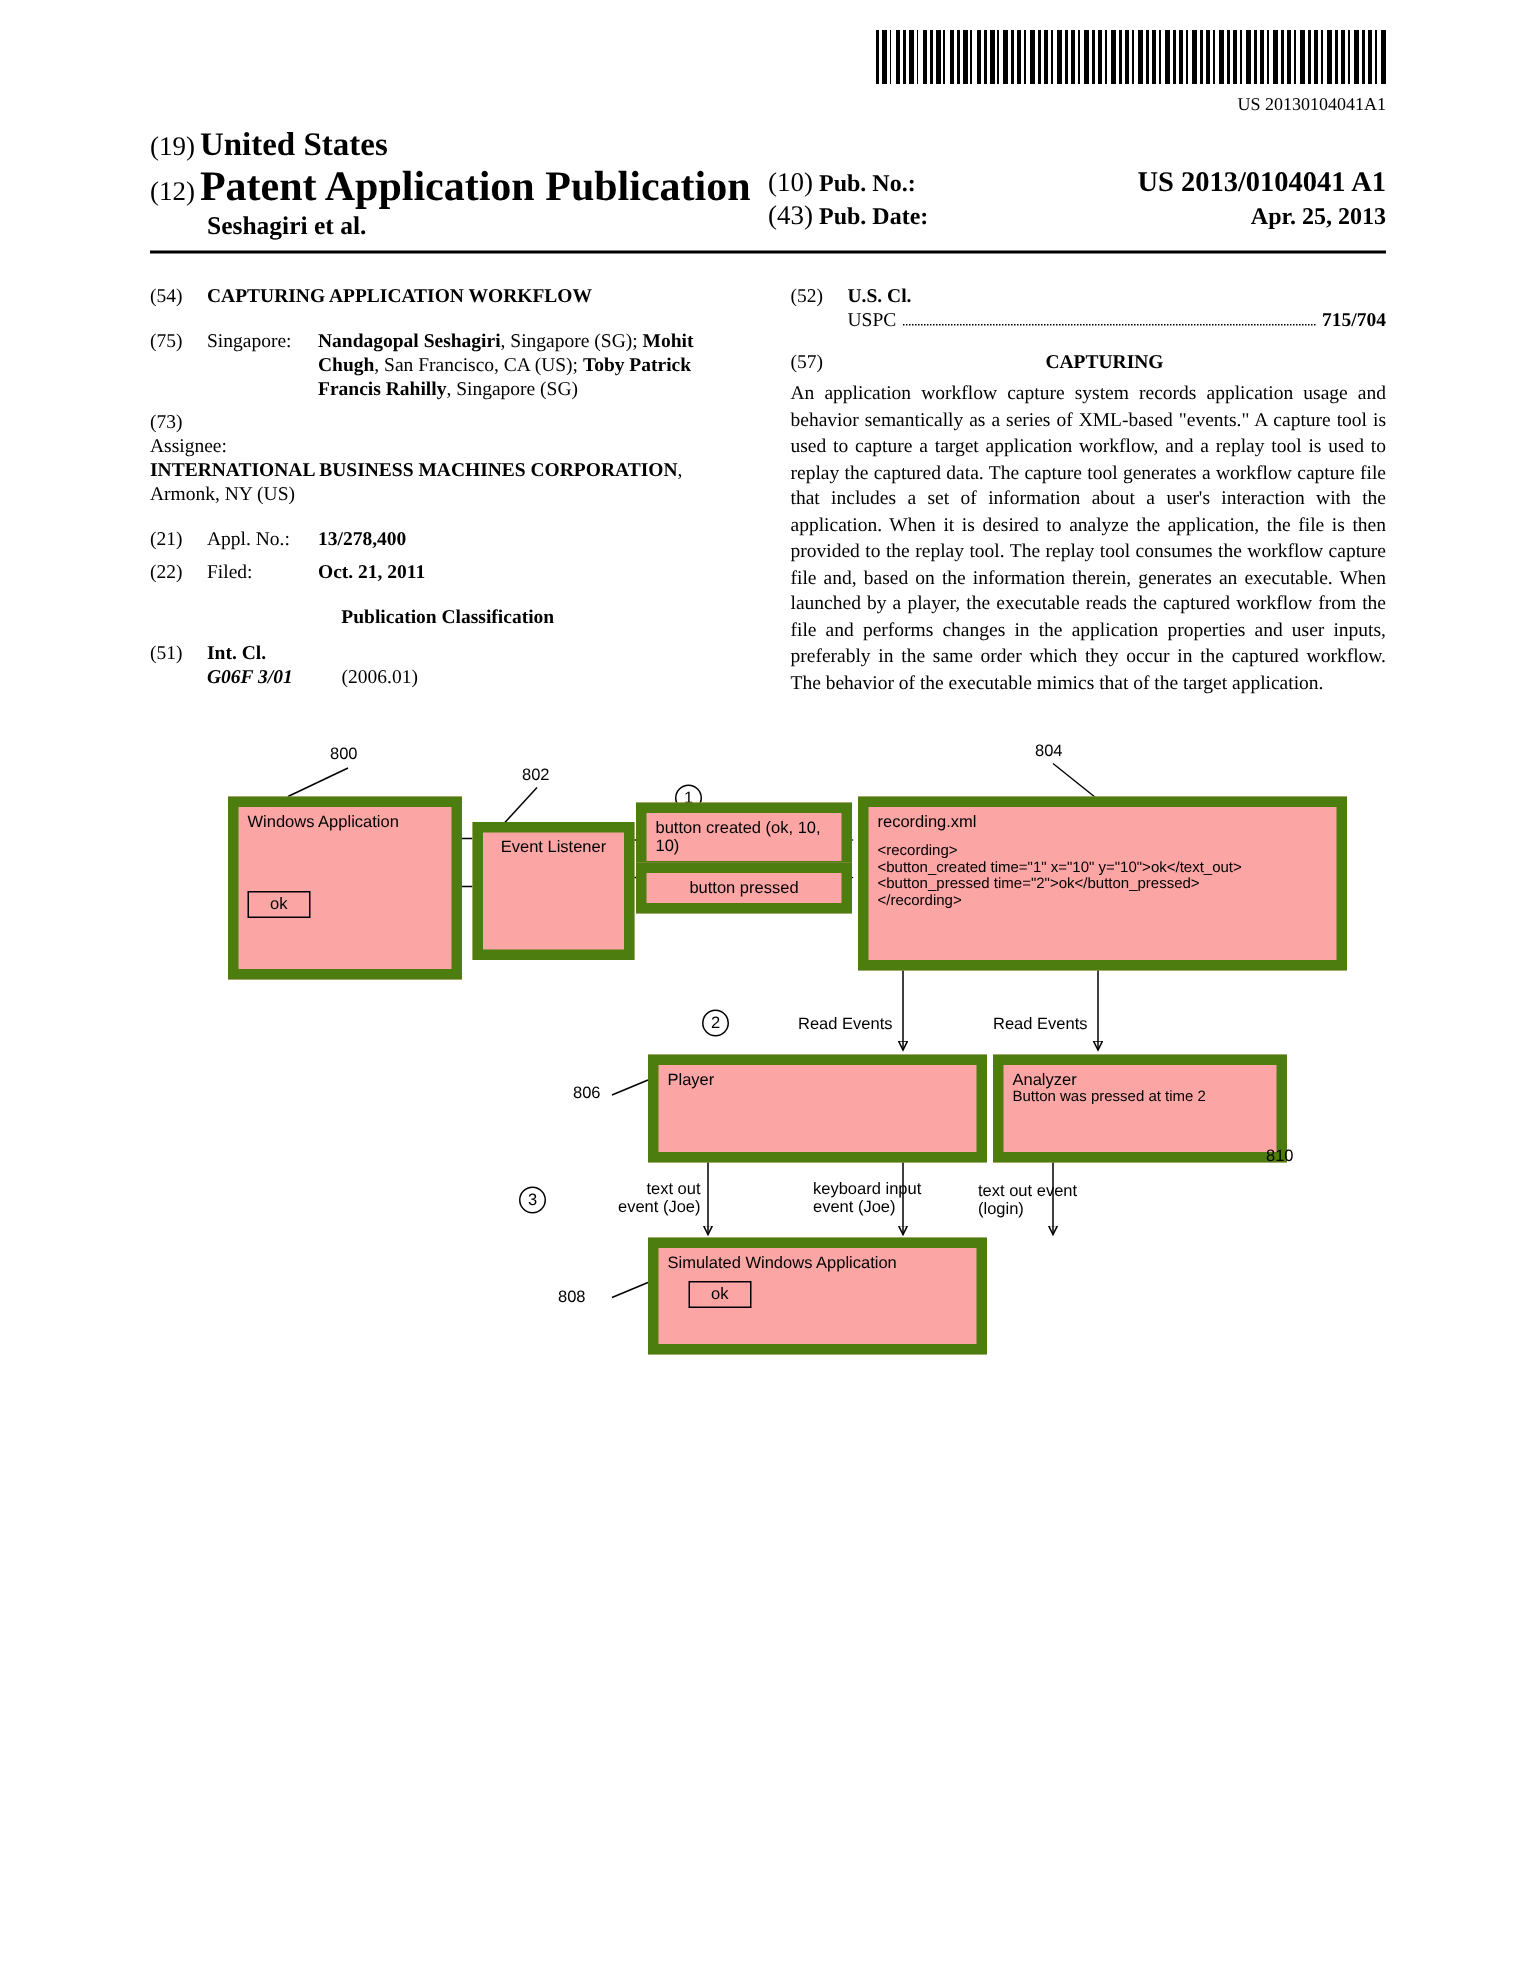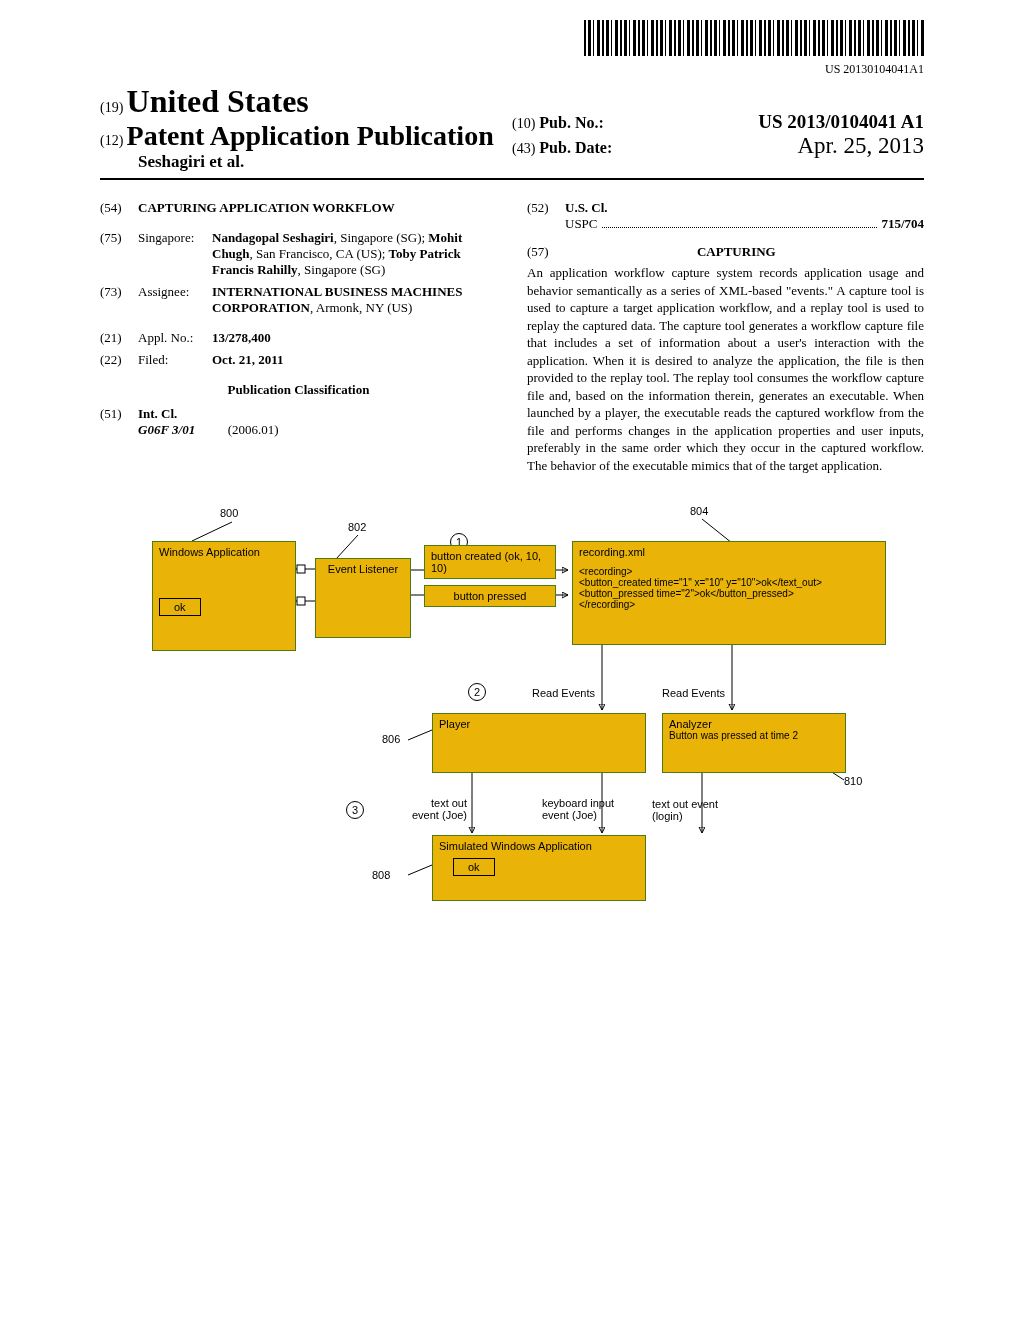--- a/index.html
+++ b/index.html
@@ -21,44 +21,44 @@
   .barcode {
     display: inline-block;
     width: 340px;
     height: 36px;
     background: repeating-linear-gradient(90deg,#000 0 2px,#fff 2px 4px,#000 4px 7px,#fff 7px 9px,#000 9px 10px,#fff 10px 13px,#000 13px 16px,#fff 16px 18px);
   }
   .barcode-num { font-size: 12px; margin-top: 2px; }
   .header-row { display: flex; justify-content: space-between; align-items: flex-start; }
   .header-left { flex: 1; }
   .header-right { flex: 1; font-size: 16px; padding-top: 28px; }
-  .us { font-size: 32px; font-weight: bold; }
+  .us { font-size: 22px; font-weight: bold; }
   .pubtitle { font-size: 28px; font-weight: bold; }
   .authors-line { font-size: 17px; font-weight: bold; }
-  .code19, .code12, .code10, .code43 { font-size: 14px; text-align: center; }
+  .code19, .code12, .code10, .code43 { font-size: 18px; text-align: center; }
   .pub-no-line, .pub-date-line { display: flex; align-items: baseline; }
   .pub-no-val { font-size: 19px; font-weight: bold; margin-left: auto; }
-  .pub-date-val { font-size: 23px; font-weight: normal; margin-left: auto; }
+  .pub-date-val { font-size: 16px; font-weight: bold; margin-left: auto; }
   hr.rule { border: none; border-top: 2px solid #000; margin: 6px 0 14px 0; }
   .two-col { display: flex; gap: 30px; }
   .col { flex: 1; }
   .field { display: flex; margin: 6px 0; }
   .field .num { width: 38px; }
   .field .label { width: 74px; }
   .field .val { flex: 1; }
   .bold { font-weight: bold; }
   .ital { font-style: italic; }
   .section-title { text-align: center; font-weight: bold; margin: 14px 0 8px 0; }
   .dots { border-bottom: 1px dotted #000; flex: 1; margin: 0 4px 3px 4px; }
   .uspc-line { display: flex; align-items: baseline; }
   .abstract { text-align: justify; line-height: 1.35; margin-top: 4px; }
 
   
   .figure { margin: 30px auto 0 auto; width: 760px; height: 430px; position: relative; font-family: Arial, Helvetica, sans-serif; font-size: 11px; }
-  .box { position: absolute; border: 1px solid #4d7c0f; background: #eab308; padding: 4px 6px; }
+  .box { position: absolute; border: 7px solid #4d7c0f; background: #fca5a5; padding: 4px 6px; }
   .figtxt { position: absolute; font-size: 11px; }
   .circ { position:absolute; width:16px; height:16px; border:1px solid #000; border-radius:50%; text-align:center; line-height:16px; font-size:11px; }
   .ok { display:inline-block; border:1px solid #000; padding:2px 14px; font-size:11px; }
   svg.fig-svg { position:absolute; left:0; top:0; width:760px; height:430px; pointer-events:none; }
 </style>
 </head>
 <body>
 
 <div class="page">
 
@@ -96,21 +96,21 @@
     <div class="col">
       <div class="field">
         <div class="num">(54)</div>
         <div class="val bold">CAPTURING APPLICATION WORKFLOW</div>
       </div>
       <div class="field" style="margin-top:14px;">
         <div class="num">(75)</div>
         <div class="label">Singapore:</div>
         <div class="val"><span class="bold">Nandagopal Seshagiri</span>, Singapore (SG); <span class="bold">Mohit Chugh</span>, San Francisco, CA (US); <span class="bold">Toby Patrick Francis Rahilly</span>, Singapore (SG)</div>
       </div>
-      <div class="field" style="margin-top:0;">
+      <div class="field" style="margin-top:0;flex-direction:column;">
         <div class="num">(73)</div>
         <div class="label">Assignee:</div>
         <div class="val"><span class="bold">INTERNATIONAL BUSINESS MACHINES CORPORATION</span>, Armonk, NY (US)</div>
       </div>
       <div class="field" style="margin-top:14px;">
         <div class="num">(21)</div>
         <div class="label">Appl. No.:</div>
         <div class="val bold">13/278,400</div>
       </div>
       <div class="field">

